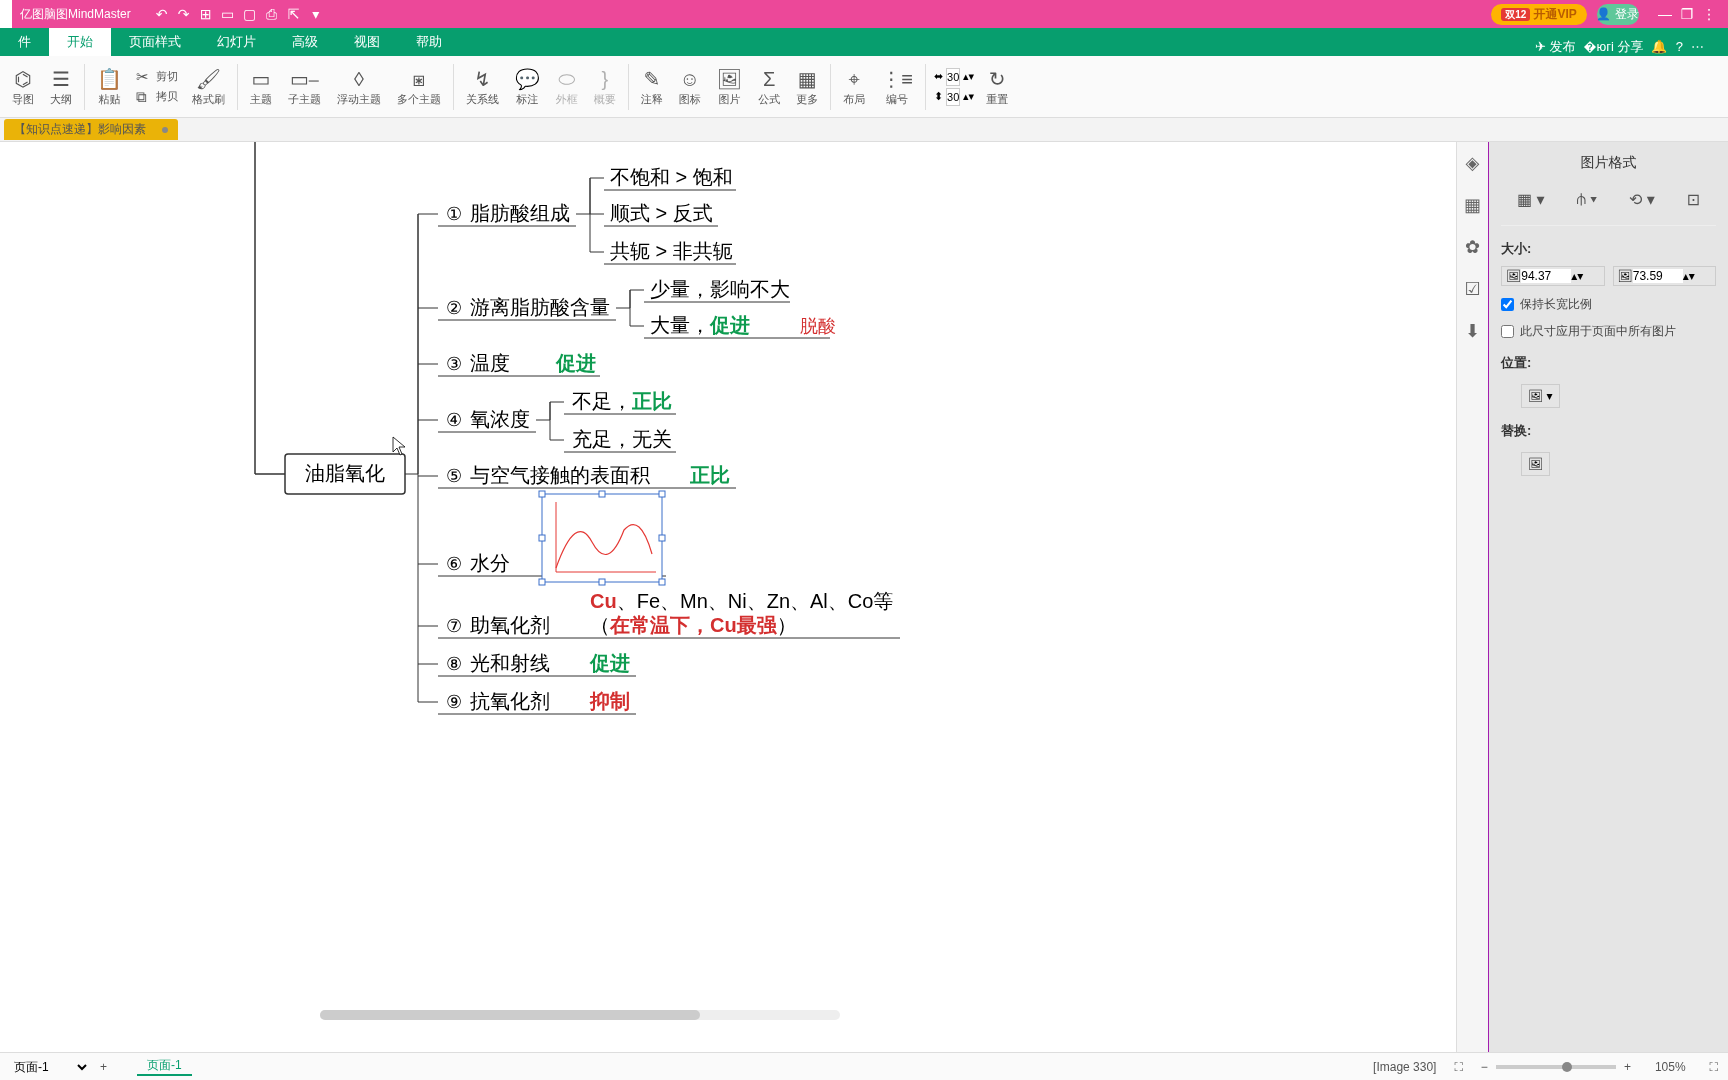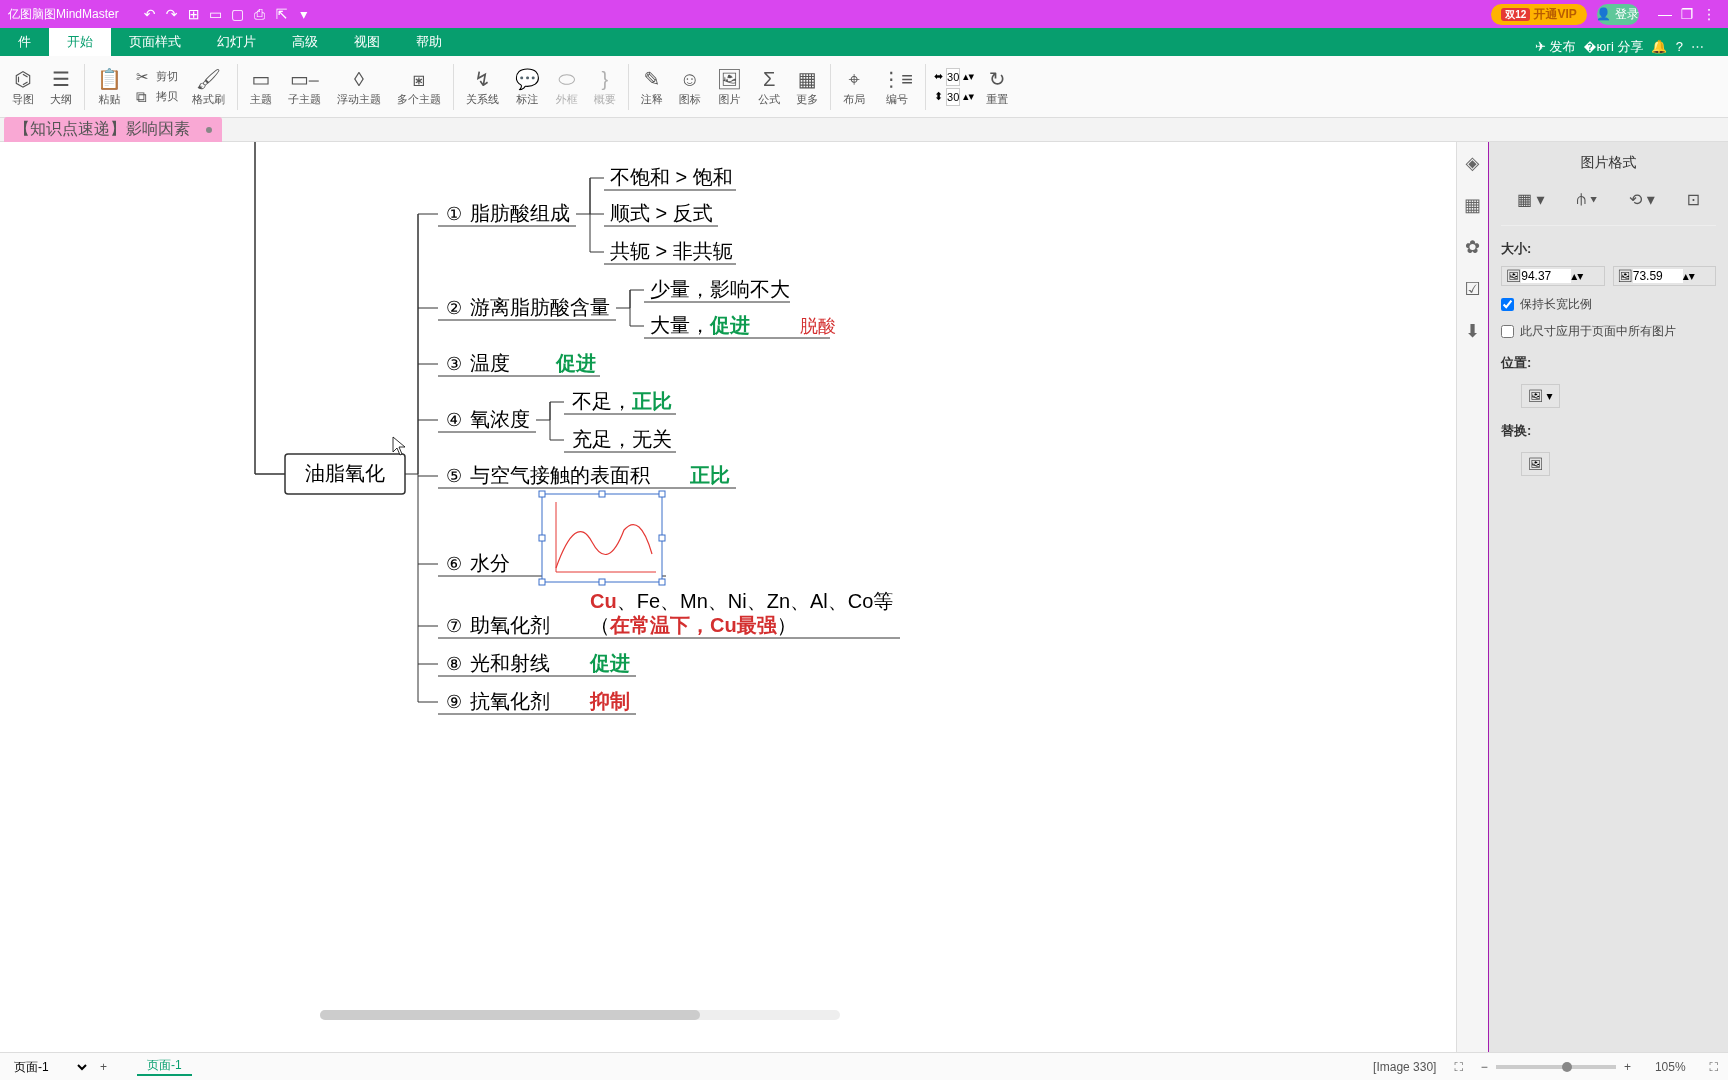--- a/index.html
+++ b/index.html
@@ -1,17 +1,17 @@
 <!DOCTYPE html>
 <html><head>
 <meta charset="utf-8">
 <style>
 * { margin:0; padding:0; box-sizing:border-box; font-family:"Microsoft YaHei",sans-serif; }
 body { width:1728px; height:1080px; overflow:hidden; background:#fff; position:relative; }
-.titlebar { height:28px; background:#d946ef; color:#fff; display:flex; align-items:center; padding:0 8px; font-size:12px; }
+.titlebar { height:28px; background:#ec4899; color:#fff; display:flex; align-items:center; padding:0 8px; font-size:12px;margin-left:12px; }
 .titlebar .app-name { margin-right:20px; }
 .tb-icon { width:22px; height:22px; display:inline-flex; align-items:center; justify-content:center; cursor:pointer; font-size:14px; }
 .titlebar .spacer { flex:1; }
 .vip-btn { background:#ffb300; color:#b85c00; padding:2px 10px; border-radius:12px; font-size:12px; font-weight:bold; margin-right:10px; cursor:pointer; }
 .vip-badge { background:#e53935; color:#fff; padding:1px 4px; border-radius:3px; font-size:10px; margin-right:3px; }
 .login-btn { background:#5fc79a; color:#fff; padding:2px 0; border-radius:12px; font-size:12px; margin-right:15px; cursor:pointer; }
 .menubar { height:28px; background:#079e6e; display:flex; align-items:flex-end; padding-left:0; font-size:13px; }
 .menu-tab { padding:5px 18px; color:#fff; cursor:pointer; }
 .menu-tab.active { background:#fff; color:#079e6e; }
 .menubar .spacer { flex:1; }
@@ -21,21 +21,21 @@
 .ribbon-group .ico { font-size:20px; color:#555; height:26px; display:flex; align-items:center; justify-content:center; }
 .ribbon-group .lbl { font-size:11px; color:#555; }
 .ribbon-sep { width:1px; height:46px; background:#ddd; margin:0 4px; }
 .ribbon-pair { display:flex; flex-direction:column; height:56px; justify-content:center; gap:2px; padding:0 6px; }
 .ribbon-pair .row { display:flex; align-items:center; gap:4px; font-size:11px; color:#555; cursor:pointer; }
 .ribbon-pair .row .sico { width:16px; font-size:15px; }
 .ribbon-num { display:flex; flex-direction:column; gap:2px; height:56px; justify-content:center; padding:0 4px; }
 .ribbon-num .row { display:flex; align-items:center; gap:3px; font-size:11px; }
 .ribbon-num input { width:14px; height:18px; border:1px solid #ccc; font-size:11px; text-align:center; }
 .doctab-bar { height:24px; background:#f3f3f3; border-bottom:1px solid #ddd; display:flex; align-items:center; padding-left:4px; }
-.doctab { background:#f9a8d4; padding:2px 10px; font-size:16px; color:#555; border-radius:3px 3px 0 0; display:flex; align-items:center; gap:16px; }
+.doctab { background:#eab308; padding:2px 10px; font-size:12px; color:#555; border-radius:3px 3px 0 0; display:flex; align-items:center; gap:16px; }
 .doctab .dot { width:6px; height:6px; background:#888; border-radius:50%; }
 .main { position:absolute; top:142px; bottom:28px; left:0; right:0; display:flex; }
 .canvas { flex:1; position:relative; overflow:hidden; background:#fff; }
 .canvas svg { position:absolute; inset:0; }
 .node-text { font-size:20px; }
 .green { fill:#0d9b4f; font-weight:bold; }
 .red { fill:#d32f2f; font-weight:bold; }
 .redsmall { fill:#d32f2f; font-size:18px; }
 .num { font-size:18px; }
 .sel-img { fill:#fff; stroke:#3b6fc9; stroke-width:1; }

